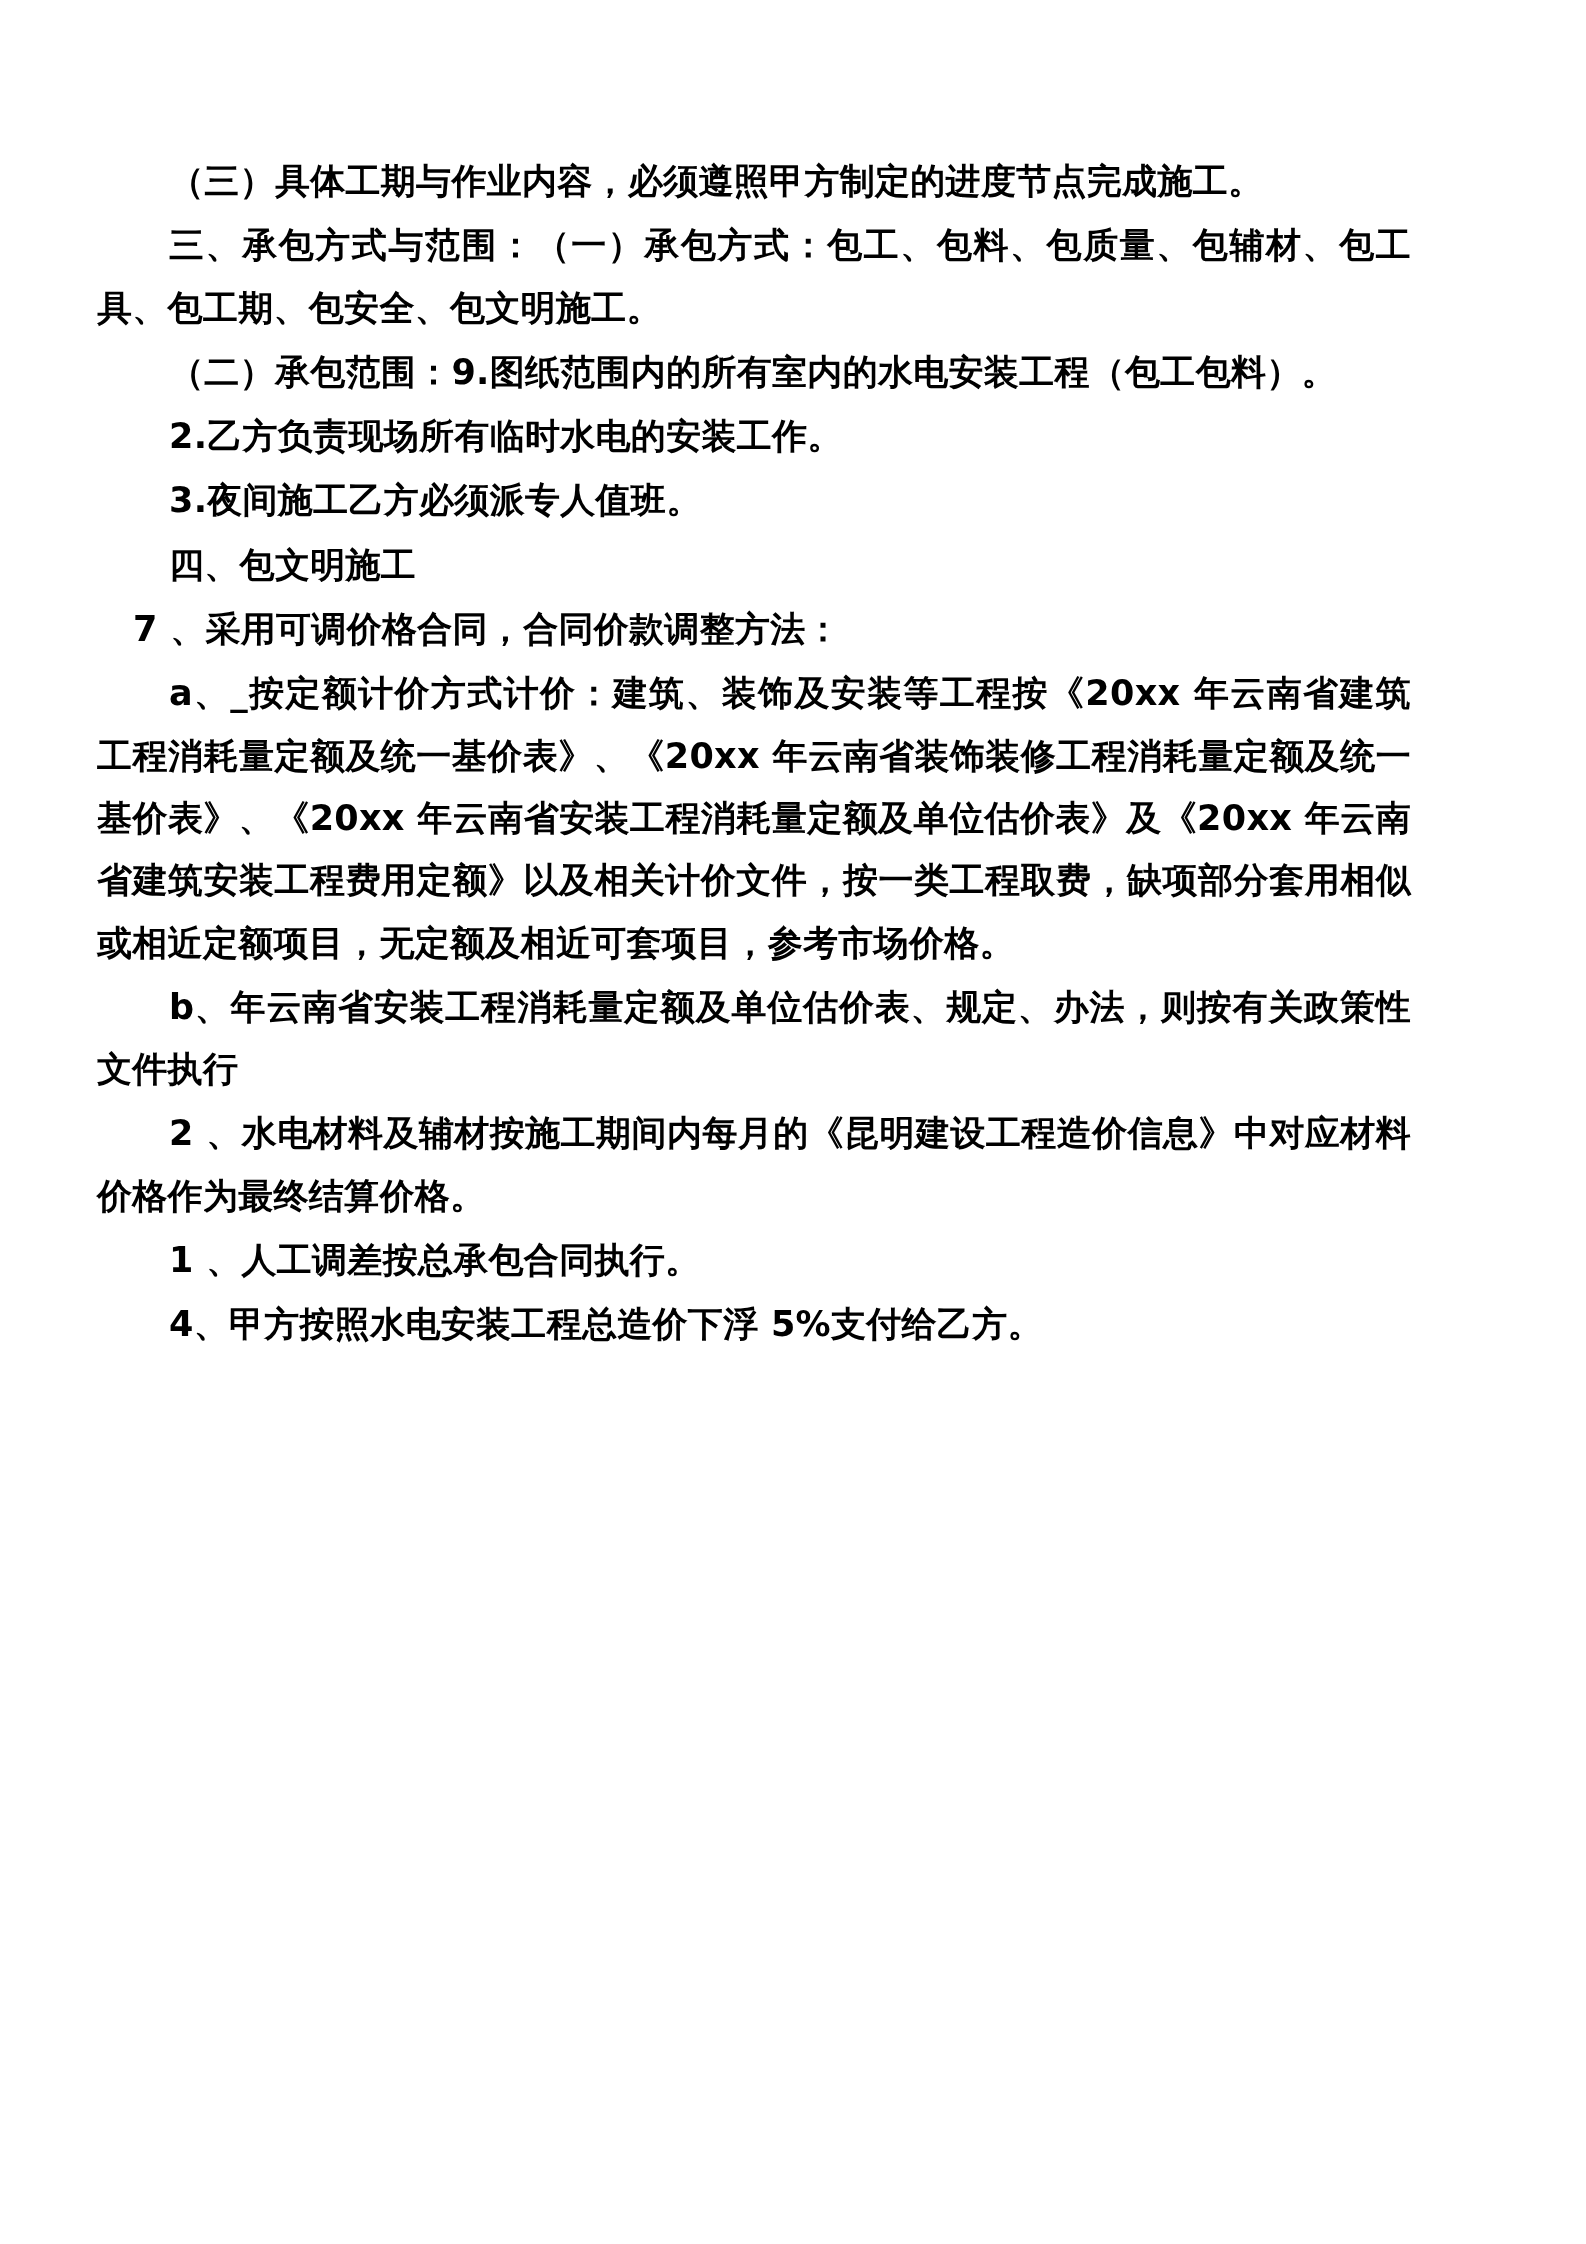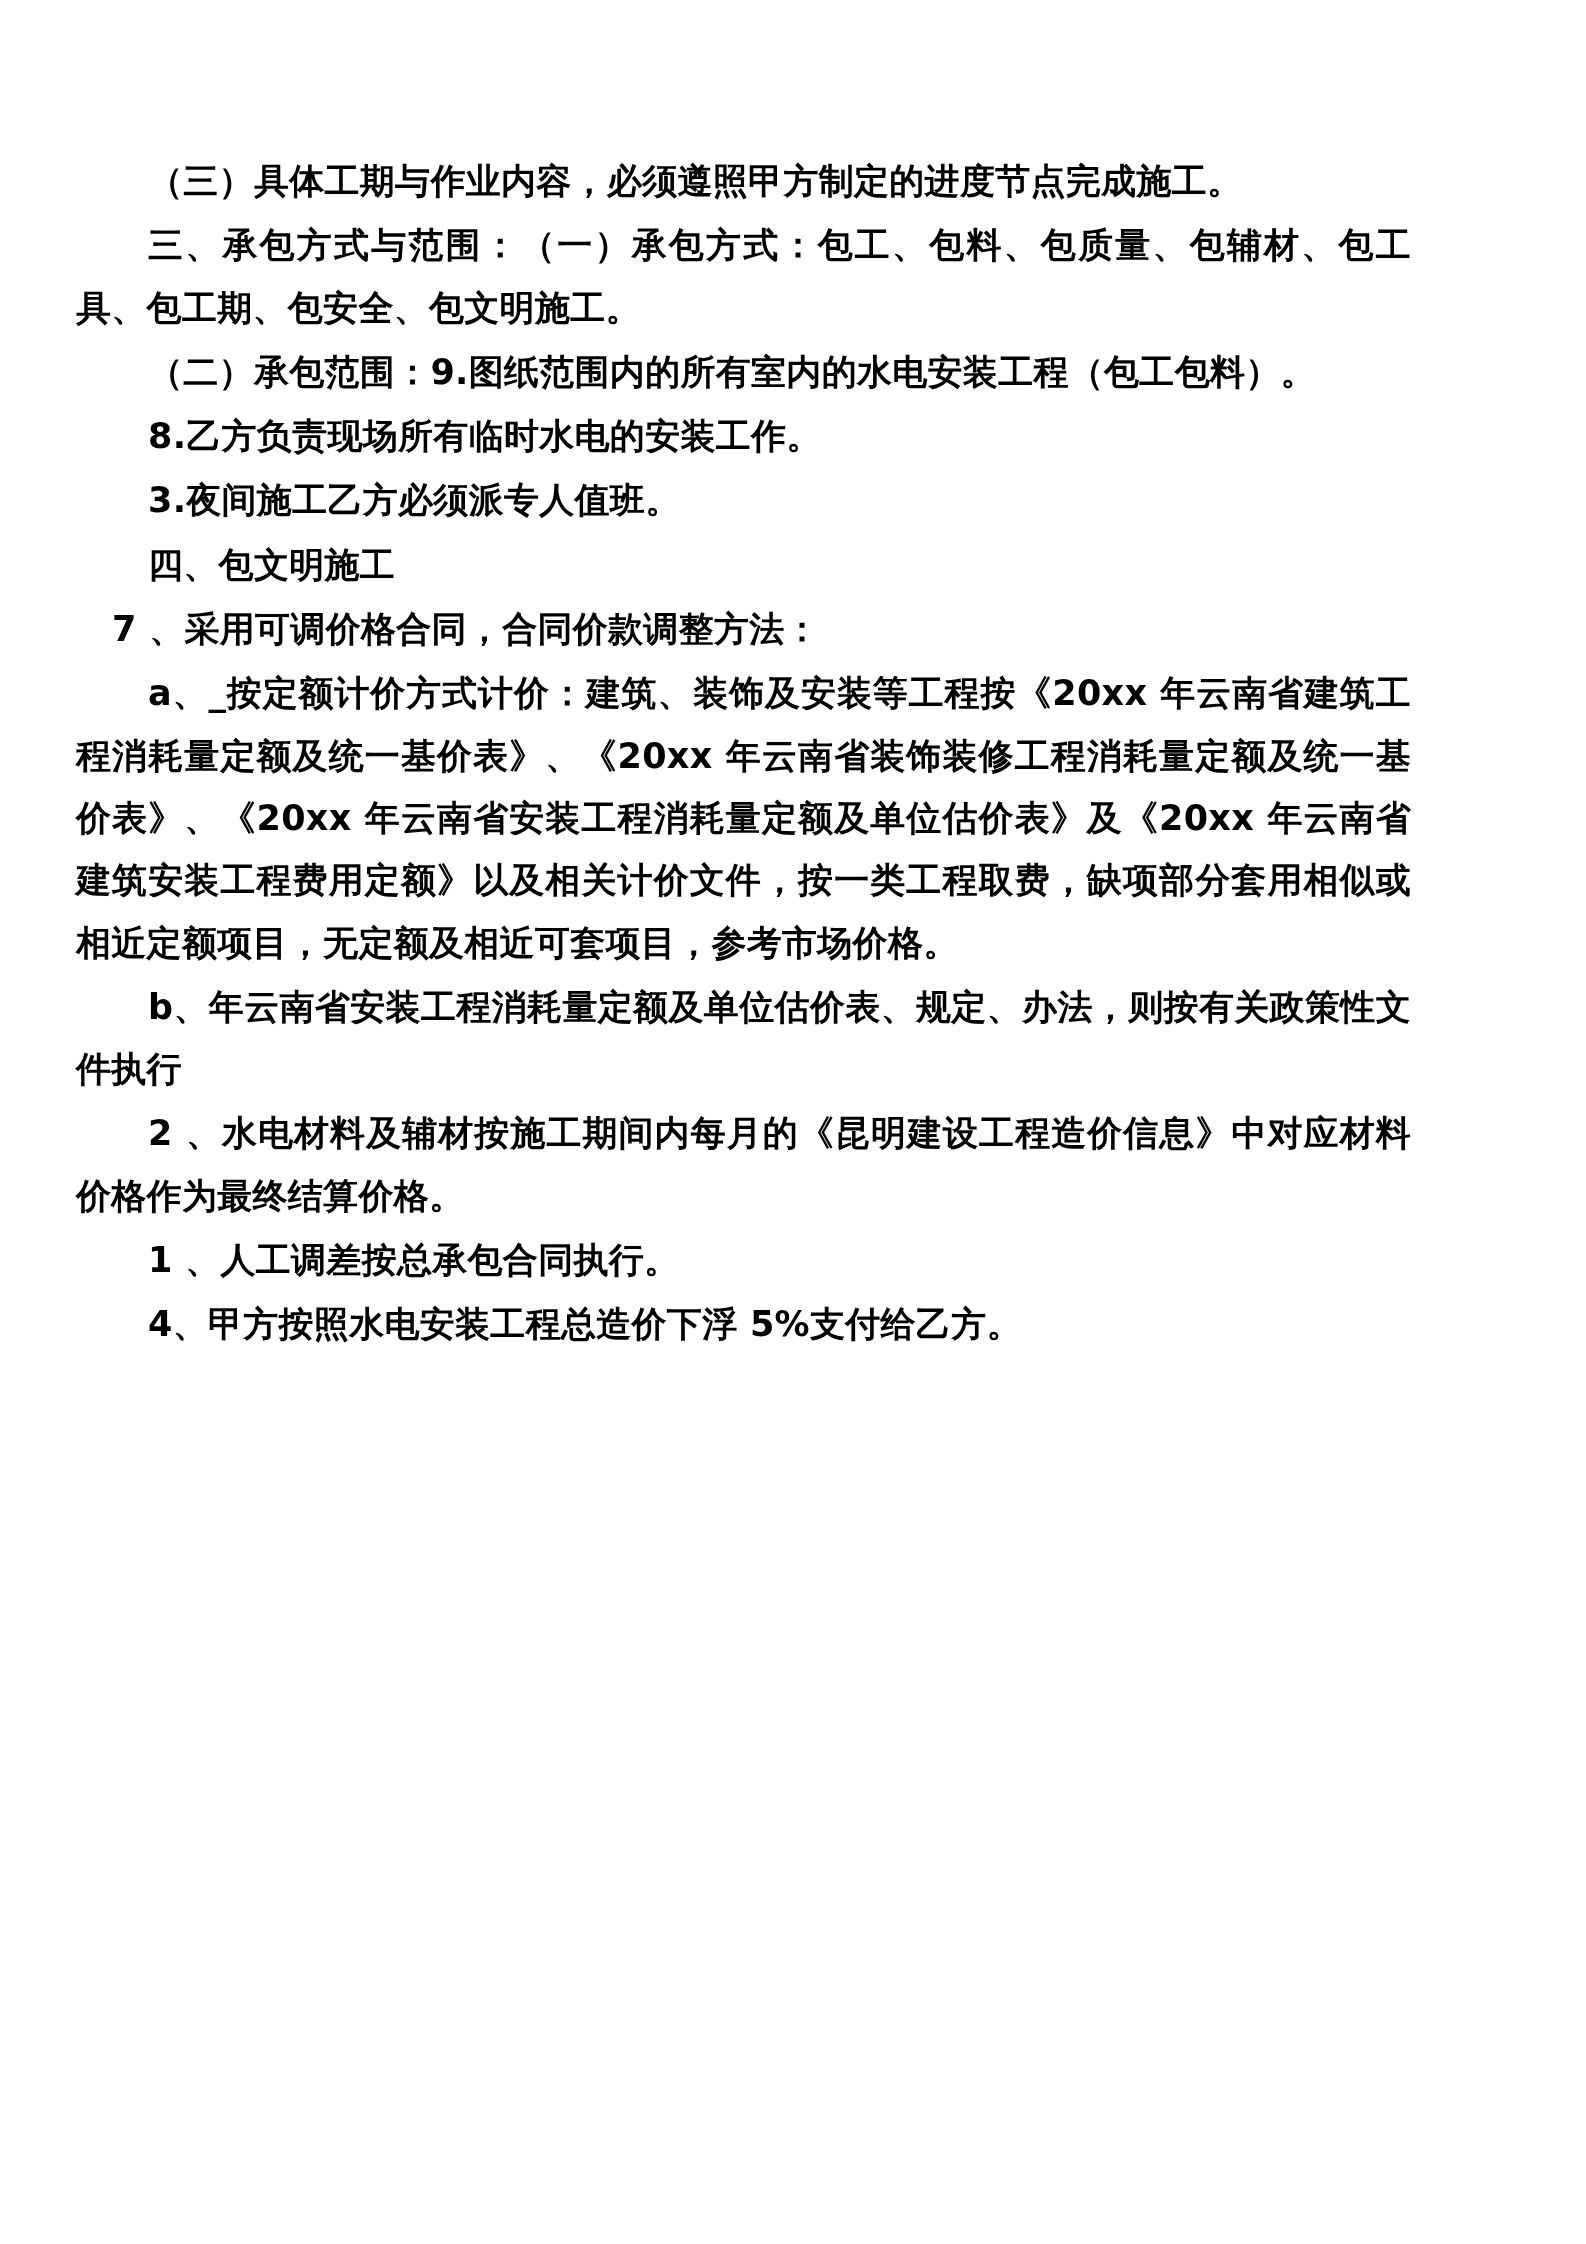--- a/index.html
+++ b/index.html
@@ -6,21 +6,21 @@
     margin: 0;
     padding: 0;
     background: #ffffff;
   }
   .page {
     width: 1586px;
     height: 2244px;
     background: #ffffff;
     position: relative;
     box-sizing: border-box;
-    padding: 150px 175px 0 76px;
+    padding: 150px 175px 0 97px;
     font-family: "DejaVu Sans", "Liberation Sans", sans-serif;
   }
   .doc-body {
     font-size: 35px;
     line-height: 1.78;
     color: #000000;
     font-weight: 600;
     letter-spacing: 0.3px;
     text-align: justify;
     text-justify: inter-ideograph;
@@ -38,21 +38,21 @@
 </style>
 </head>
 <body>
 
 <div class="page">
   <div class="doc-body">
 
     <p class="para indent2">（三）具体工期与作业内容，必须遵照甲方制定的进度节点完成施工。</p>
     <p class="para indent2">三、承包方式与范围：（一）承包方式：包工、包料、包质量、包辅材、包工具、包工期、包安全、包文明施工。</p>
     <p class="para indent2">（二）承包范围：9.图纸范围内的所有室内的水电安装工程（包工包料）。</p>
-    <p class="para indent2">8.乙方负责现场所有临时水电的安装工作。</p>
+    <p class="para indent2">2.乙方负责现场所有临时水电的安装工作。</p>
     <p class="para indent2">3.夜间施工乙方必须派专人值班。</p>
     <p class="para indent2">四、包文明施工</p>
     <p class="para indent1">7 、采用可调价格合同，合同价款调整方法：</p>
     <p class="para indent2">a、_按定额计价方式计价：建筑、装饰及安装等工程按《20xx 年云南省建筑工程消耗量定额及统一基价表》、《20xx 年云南省装饰装修工程消耗量定额及统一基价表》、《20xx 年云南省安装工程消耗量定额及单位估价表》及《20xx 年云南省建筑安装工程费用定额》以及相关计价文件，按一类工程取费，缺项部分套用相似或相近定额项目，无定额及相近可套项目，参考市场价格。</p>
     <p class="para indent2">b、年云南省安装工程消耗量定额及单位估价表、规定、办法，则按有关政策性文件执行</p>
     <p class="para indent2">2 、水电材料及辅材按施工期间内每月的《昆明建设工程造价信息》中对应材料价格作为最终结算价格。</p>
     <p class="para indent2">1 、人工调差按总承包合同执行。</p>
     <p class="para indent2">4、甲方按照水电安装工程总造价下浮 5%支付给乙方。</p>
 
   </div>

